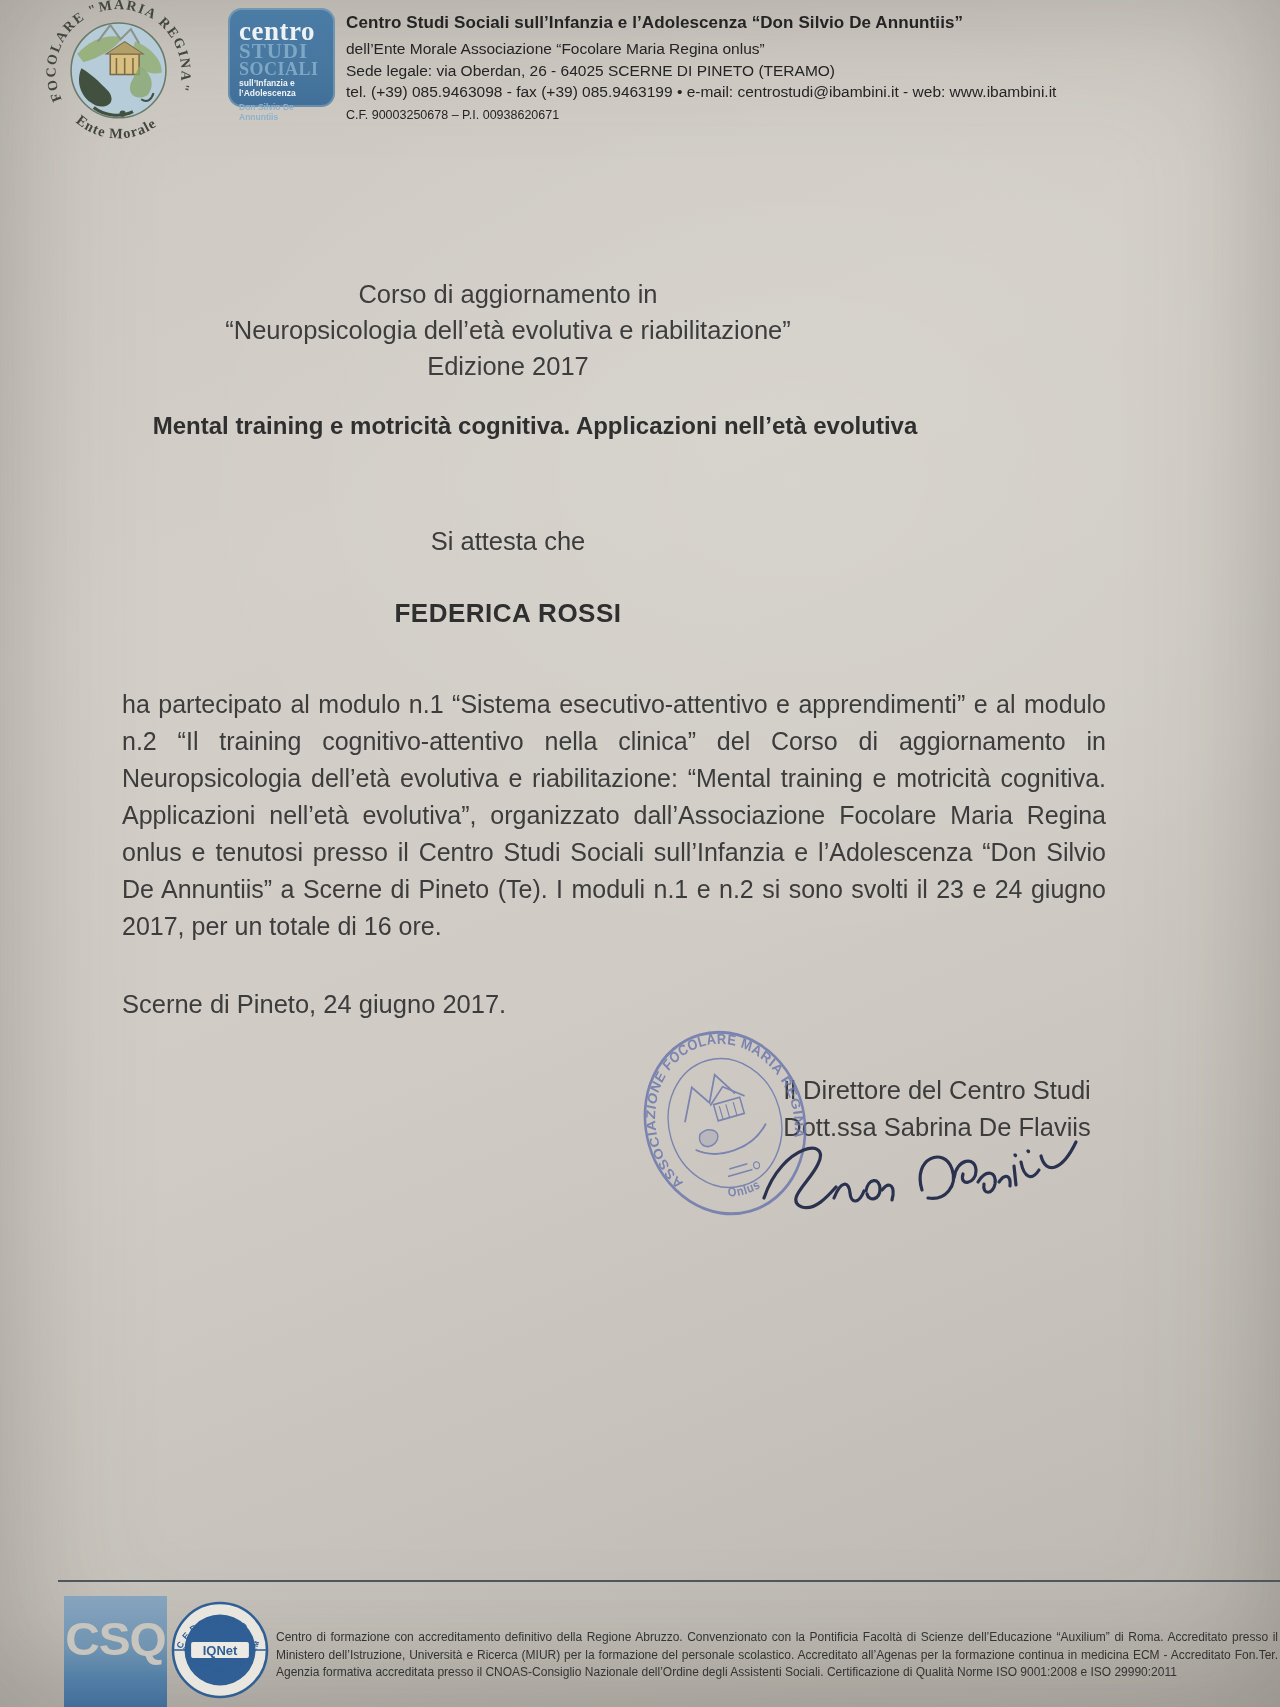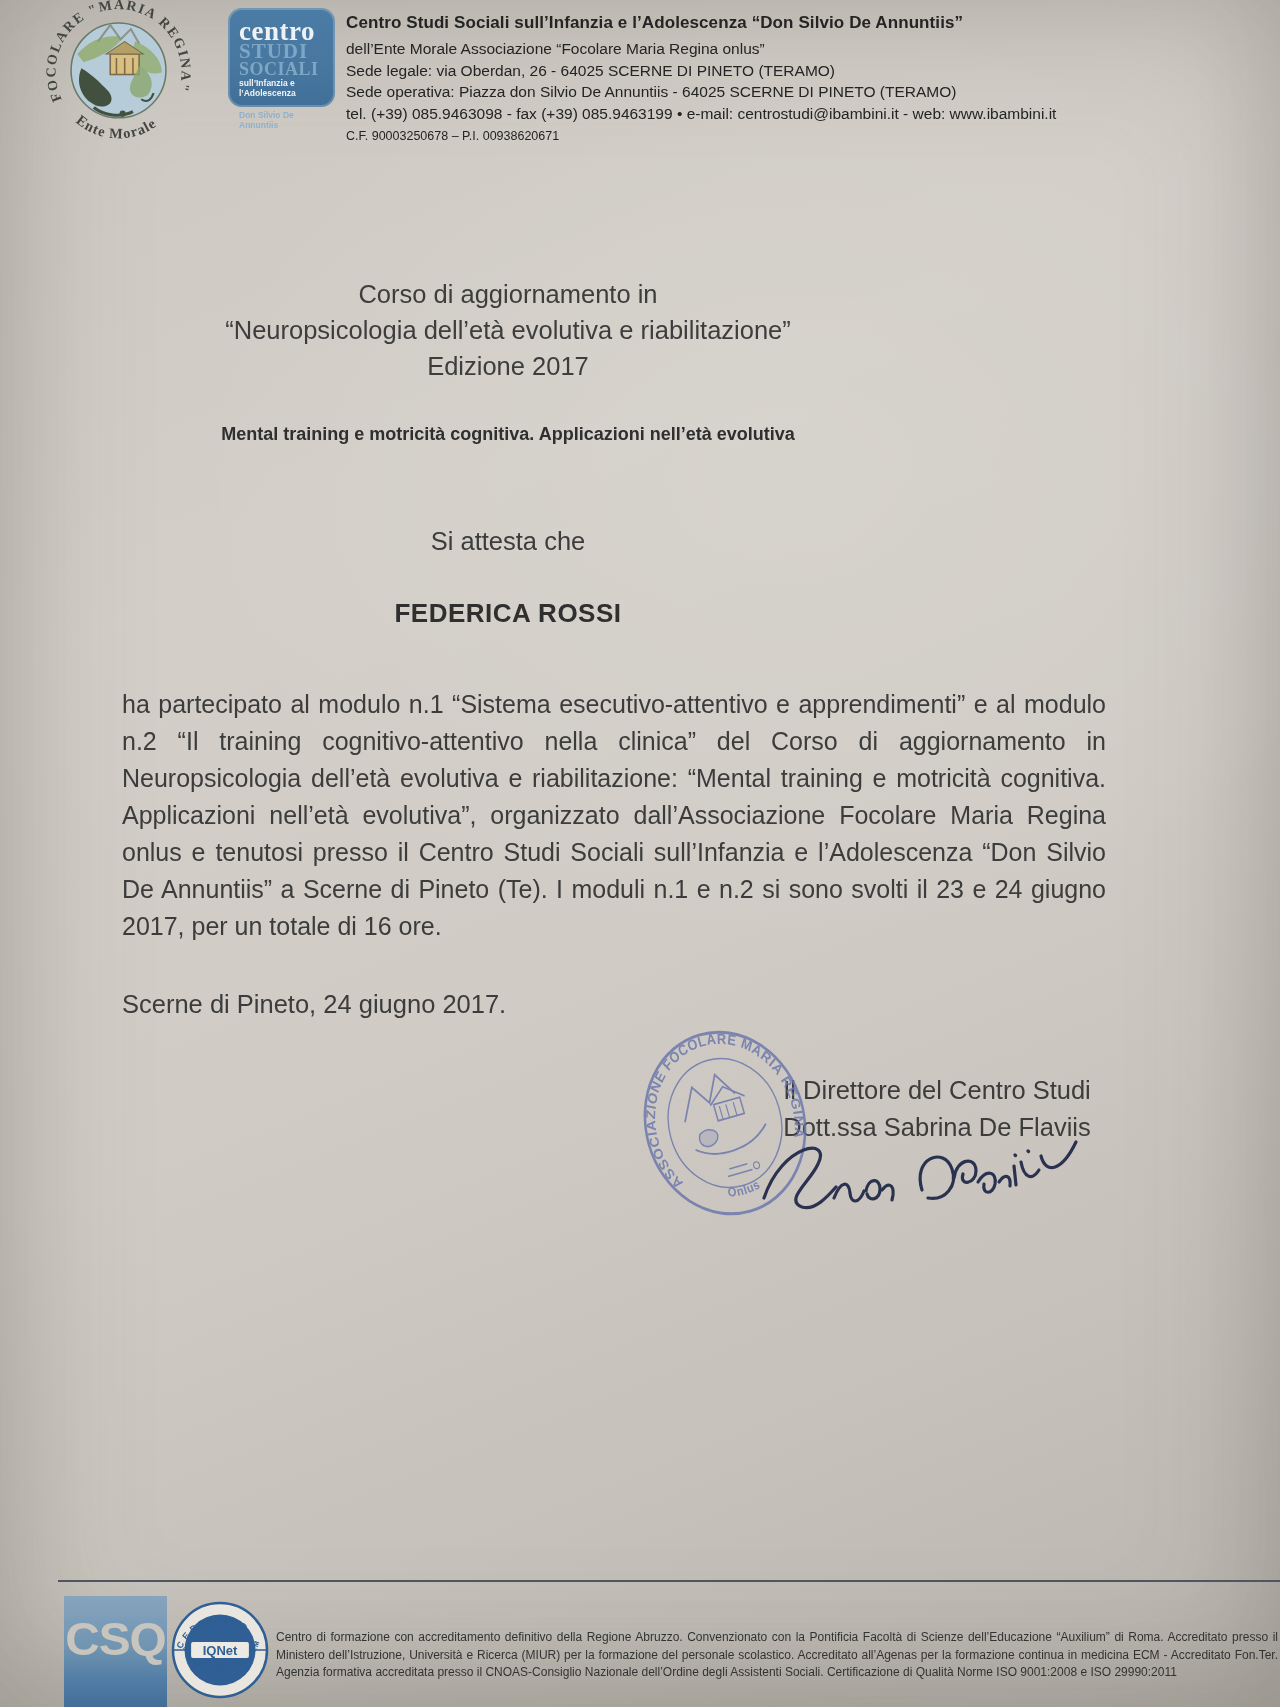--- a/index.html
+++ b/index.html
@@ -15,30 +15,30 @@
 
   
   .foc-logo{position:absolute;left:36px;top:0px;}
   .centro-logo{position:absolute;left:228px;top:8px;width:107px;height:99px;border-radius:14px;
     background:linear-gradient(180deg,#4b7ca6 0%,#47779f 60%,#406f99 100%);
     padding:10px 0 0 11px;box-sizing:border-box;box-shadow:0 0 0 2px rgba(230,230,225,.25) inset;}
   .cl-word{font-family:"Liberation Serif",serif;font-weight:700;font-size:27px;line-height:26px;color:#eef2f4;letter-spacing:.5px;}
   .cl-studi{font-family:"Liberation Serif",serif;font-weight:700;font-size:21px;line-height:19px;color:#7ea7c6;letter-spacing:1px;margin-top:-2px;}
   .cl-sociali{font-family:"Liberation Serif",serif;font-weight:700;font-size:18px;line-height:17px;color:#7ea7c6;letter-spacing:.5px;}
   .cl-sub1{font-size:8.5px;font-weight:700;color:#f0f3f5;}
-  .cl-sub2{font-size:8.5px;font-weight:700;color:#8db1cd;margin-top:12px;}
+  .cl-sub2{font-size:8.5px;font-weight:700;color:#8db1cd;margin-top:4px;}
   .hdr-text{position:absolute;left:346px;top:13px;width:740px;color:#242424;}
   .hdr-line1{font-size:17px;font-weight:700;margin-bottom:5px;letter-spacing:.1px;}
   .hdr-line{font-size:15.5px;line-height:21.5px;}
   .hdr-line6{font-size:12.5px;margin-top:5px;}
 
   
   .center-text{position:absolute;left:0;width:1016px;text-align:center;}
   .course-head{top:276px;font-size:25.5px;line-height:36px;color:#3d3d3d;}
-  .main-title{top:424px;font-size:18px;font-weight:700;color:#2f2f2f;}
+  .main-title{top:412px;font-size:24px;font-weight:700;color:#2f2f2f;padding-left:27px;}
   .attesta{top:527px;font-size:25.5px;}
   .recipient{top:598px;font-size:26px;font-weight:700;color:#2f2f2f;letter-spacing:.5px;}
   .paragraph{position:absolute;left:122px;top:686px;width:984px;font-size:25px;line-height:37px;
     text-align:justify;color:#3c3c3c;}
   .place-date{position:absolute;left:122px;top:990px;font-size:25.5px;color:#3c3c3c;}
 
   
   .stamp{position:absolute;left:640px;top:1038px;width:170px;height:170px;
     transform:rotate(-16deg) scaleY(1.16);transform-origin:center;opacity:.82;z-index:2;pointer-events:none;}
   .sig-title{position:absolute;left:712px;top:1072px;width:450px;text-align:center;
@@ -93,21 +93,20 @@
     <div class="cl-studi">STUDI</div>
     <div class="cl-sociali">SOCIALI</div>
     <div class="cl-sub1">sull’Infanzia e l’Adolescenza</div>
     <div class="cl-sub2">Don Silvio De Annuntiis</div>
   </div>
 
   <div class="hdr-text">
     <div class="hdr-line1">Centro Studi Sociali sull’Infanzia e l’Adolescenza “Don Silvio De Annuntiis”</div>
     <div class="hdr-line">dell’Ente Morale Associazione “Focolare Maria Regina onlus”</div>
     <div class="hdr-line">Sede legale: via Oberdan, 26 - 64025 SCERNE DI PINETO (TERAMO)</div>
-    <div class="hdr-line">Sede operativa: Piazza don Silvio De Annuntiis - 64025 SCERNE DI PINETO (TERAMO)</div>
     <div class="hdr-line">tel. (+39) 085.9463098 - fax (+39) 085.9463199 • e-mail: centrostudi@ibambini.it - web: www.ibambini.it</div>
     <div class="hdr-line6">C.F. 90003250678 – P.I. 00938620671</div>
   </div>
 
   <div class="center-text course-head" style="position:absolute;">
     <div>Corso di aggiornamento in</div>
     <div>“Neuropsicologia dell’età evolutiva e riabilitazione”</div>
     <div>Edizione 2017</div>
   </div>
 

